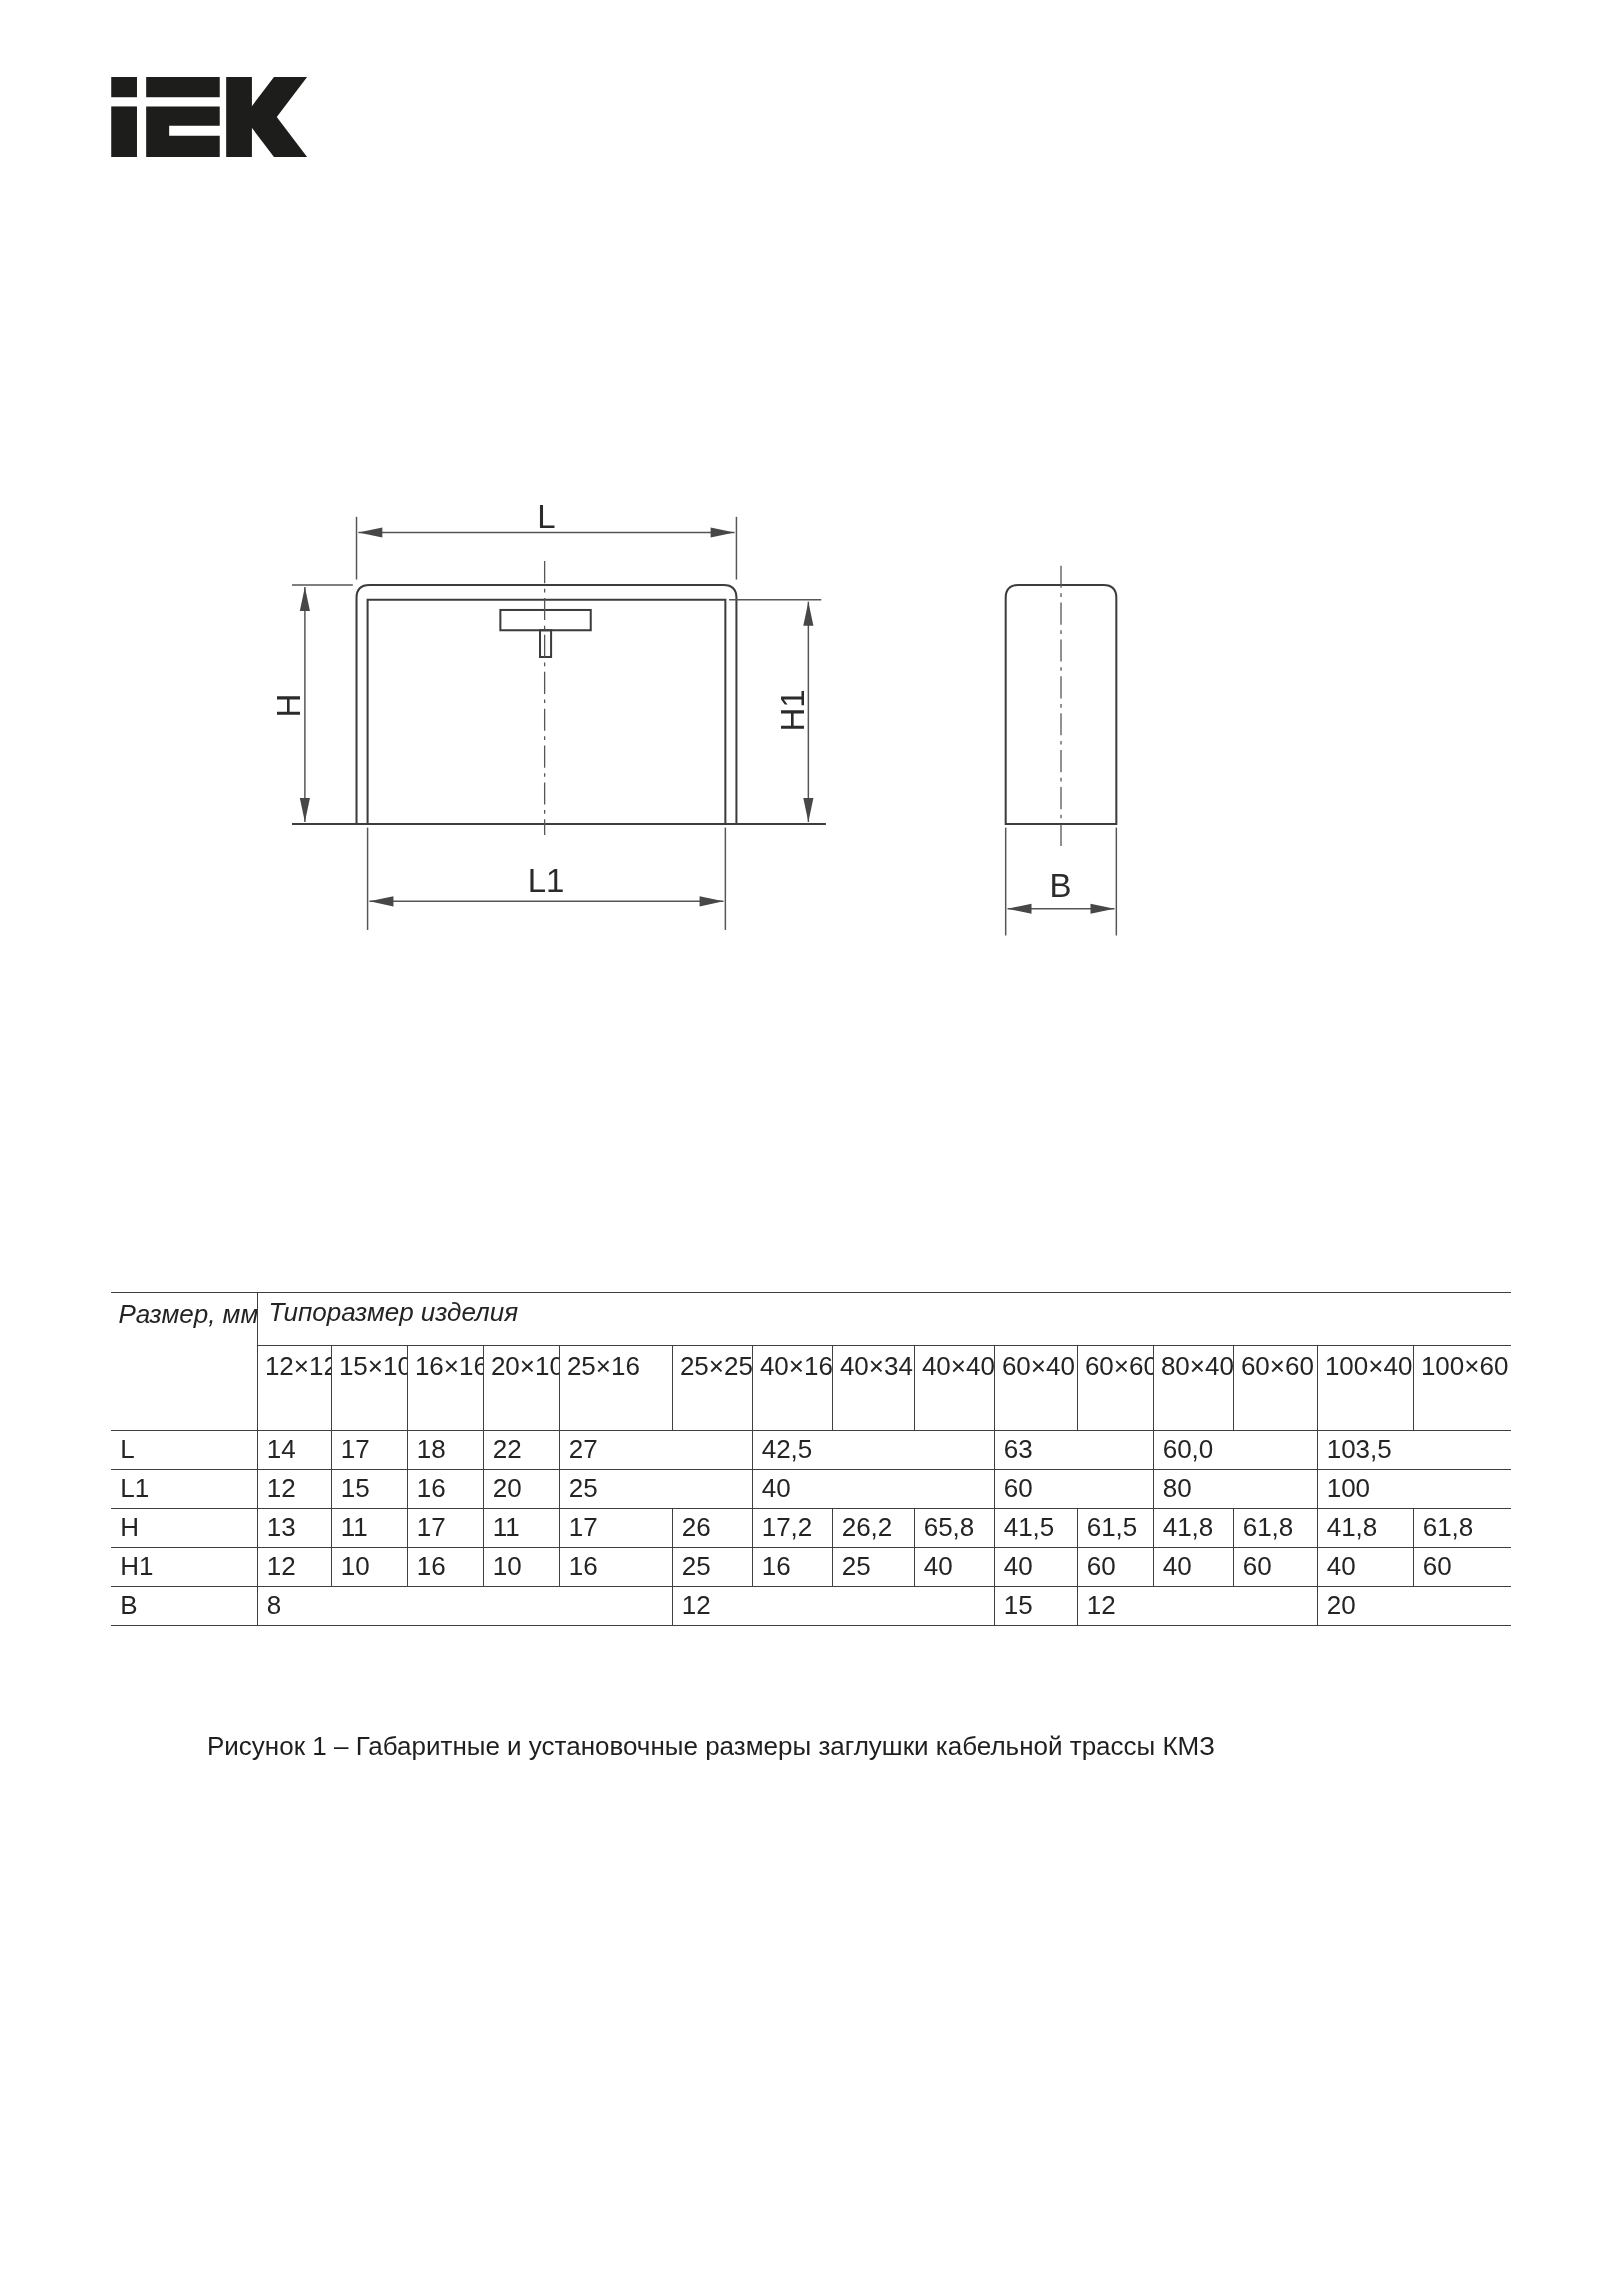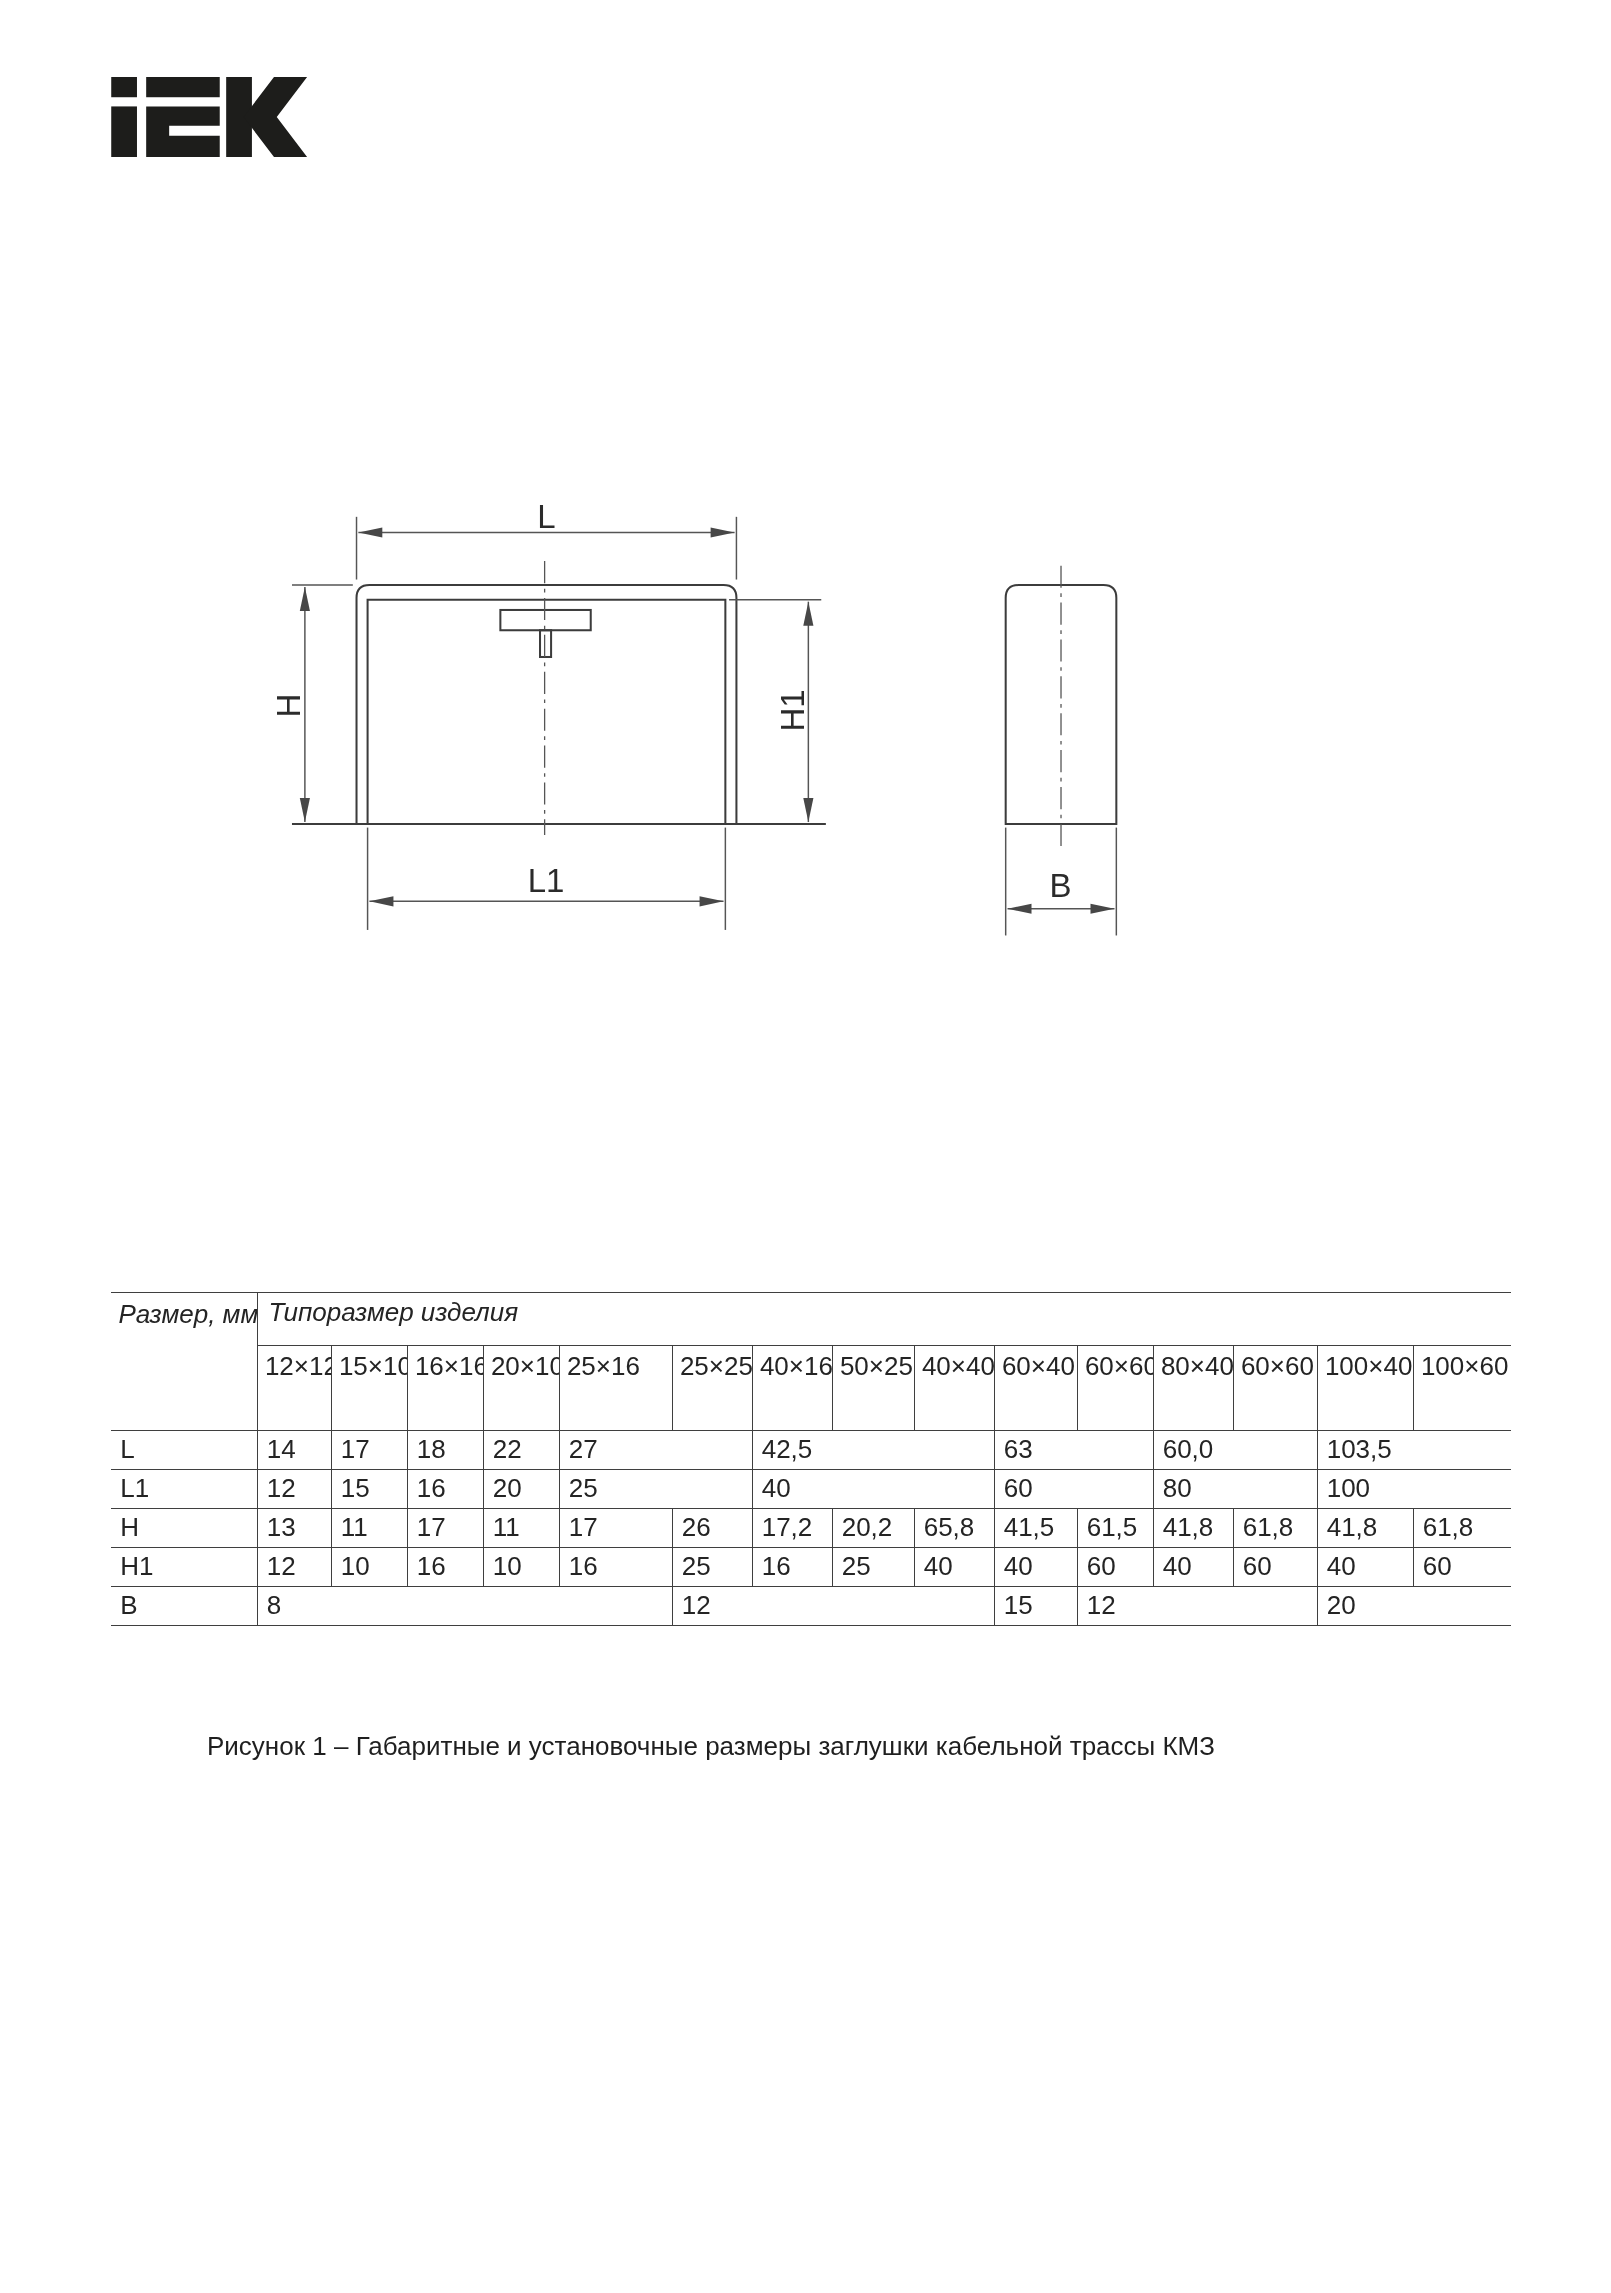--- a/index.html
+++ b/index.html
@@ -132,21 +132,21 @@
       <th class="group-cell" colspan="15">Типоразмер изделия</th>
     </tr>
     <tr>
         <th class="size-cell">12×12</th>
         <th class="size-cell">15×10</th>
         <th class="size-cell">16×16</th>
         <th class="size-cell">20×10</th>
         <th class="size-cell">25×16</th>
         <th class="size-cell">25×25</th>
         <th class="size-cell">40×16</th>
-        <th class="size-cell">50×25</th>
+        <th class="size-cell">40×34</th>
         <th class="size-cell">40×40</th>
         <th class="size-cell">60×40</th>
         <th class="size-cell">60×60</th>
         <th class="size-cell">80×40</th>
         <th class="size-cell">60×60</th>
         <th class="size-cell">100×40</th>
         <th class="size-cell">100×60</th>
       </tr>
   </thead>
   <tbody>
@@ -176,21 +176,21 @@
       </tr>
       <tr>
         <th>H</th>
         <td>13</td>
         <td>11</td>
         <td>17</td>
         <td>11</td>
         <td>17</td>
         <td>26</td>
         <td>17,2</td>
-        <td>20,2</td>
+        <td>26,2</td>
         <td>65,8</td>
         <td>41,5</td>
         <td>61,5</td>
         <td>41,8</td>
         <td>61,8</td>
         <td>41,8</td>
         <td>61,8</td>
       </tr>
       <tr>
         <th>H1</th>

